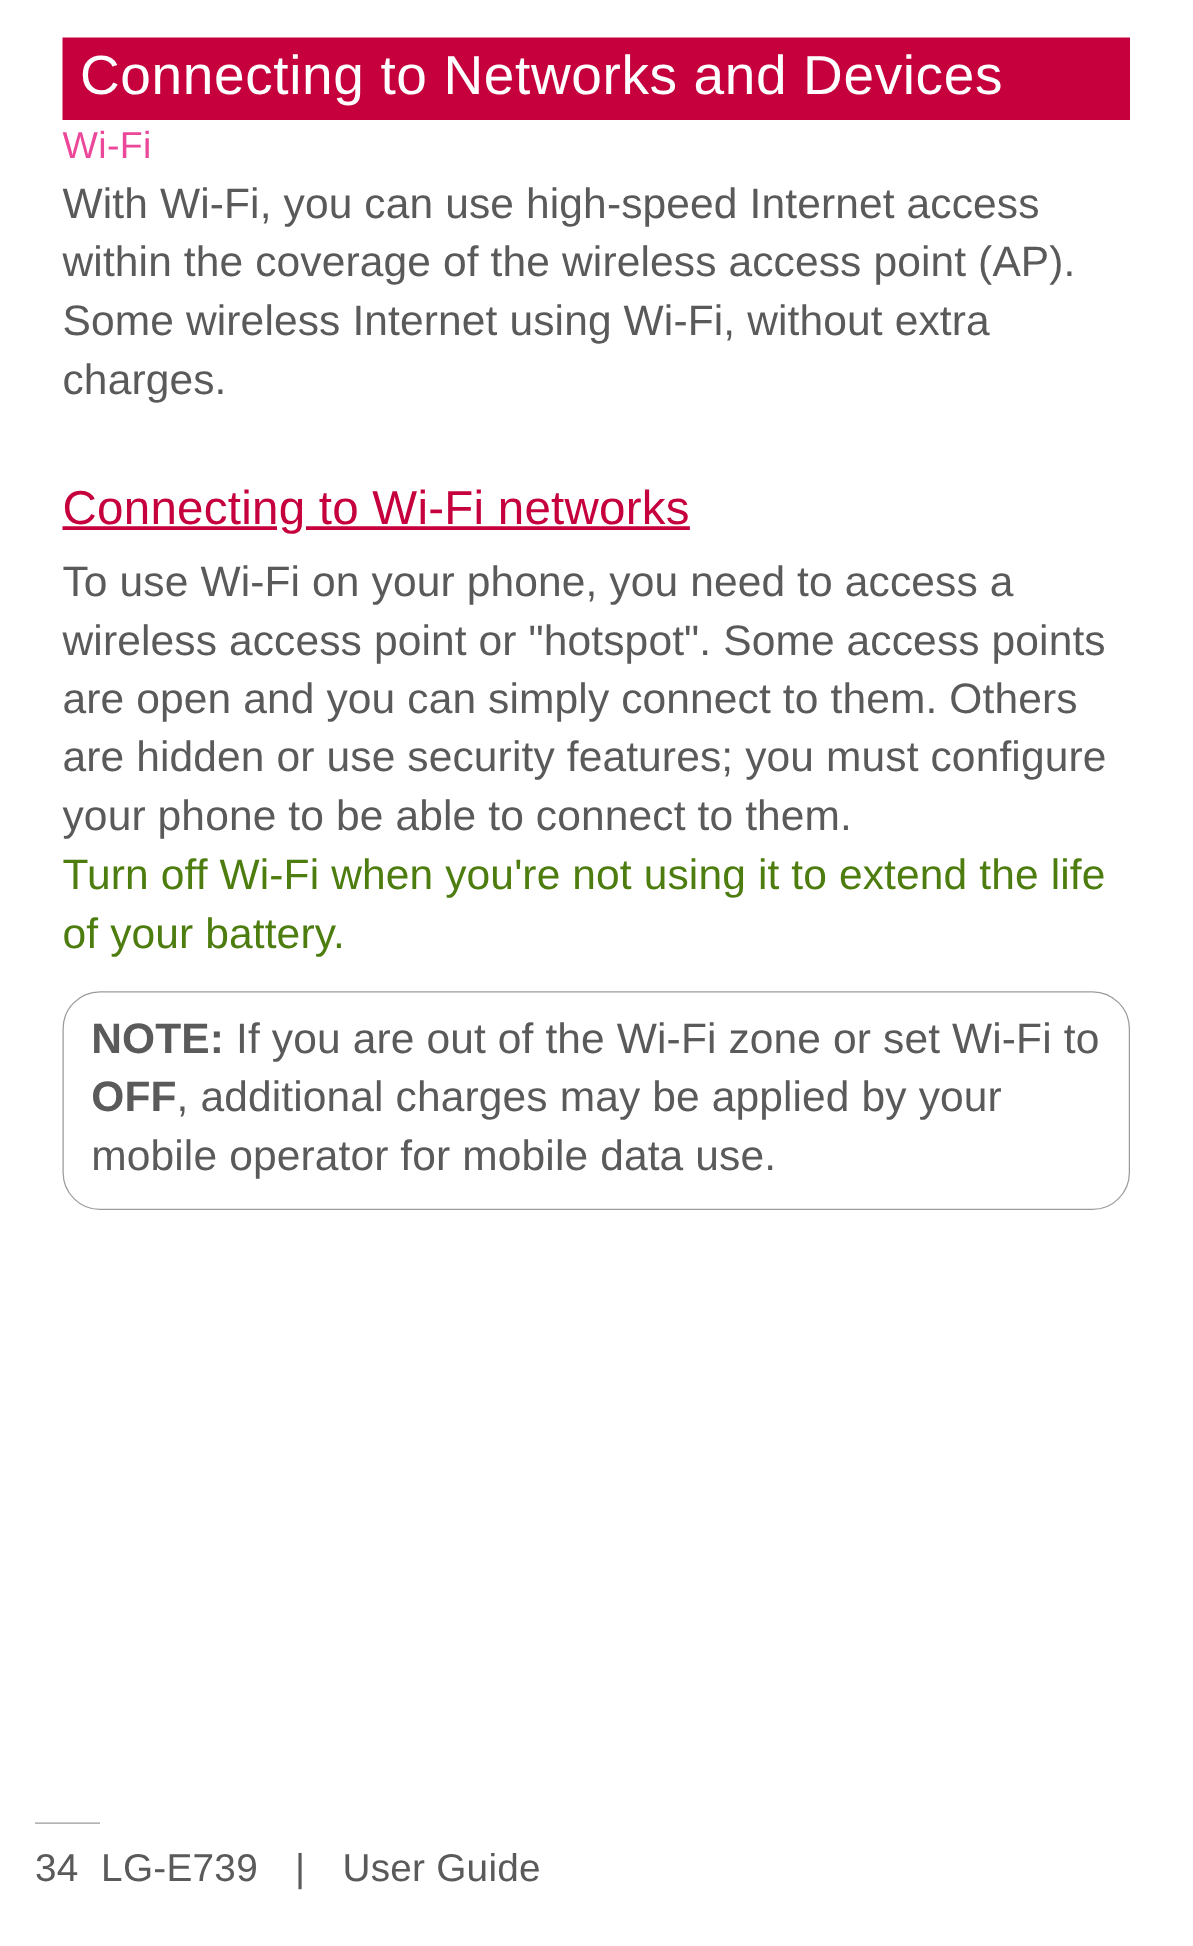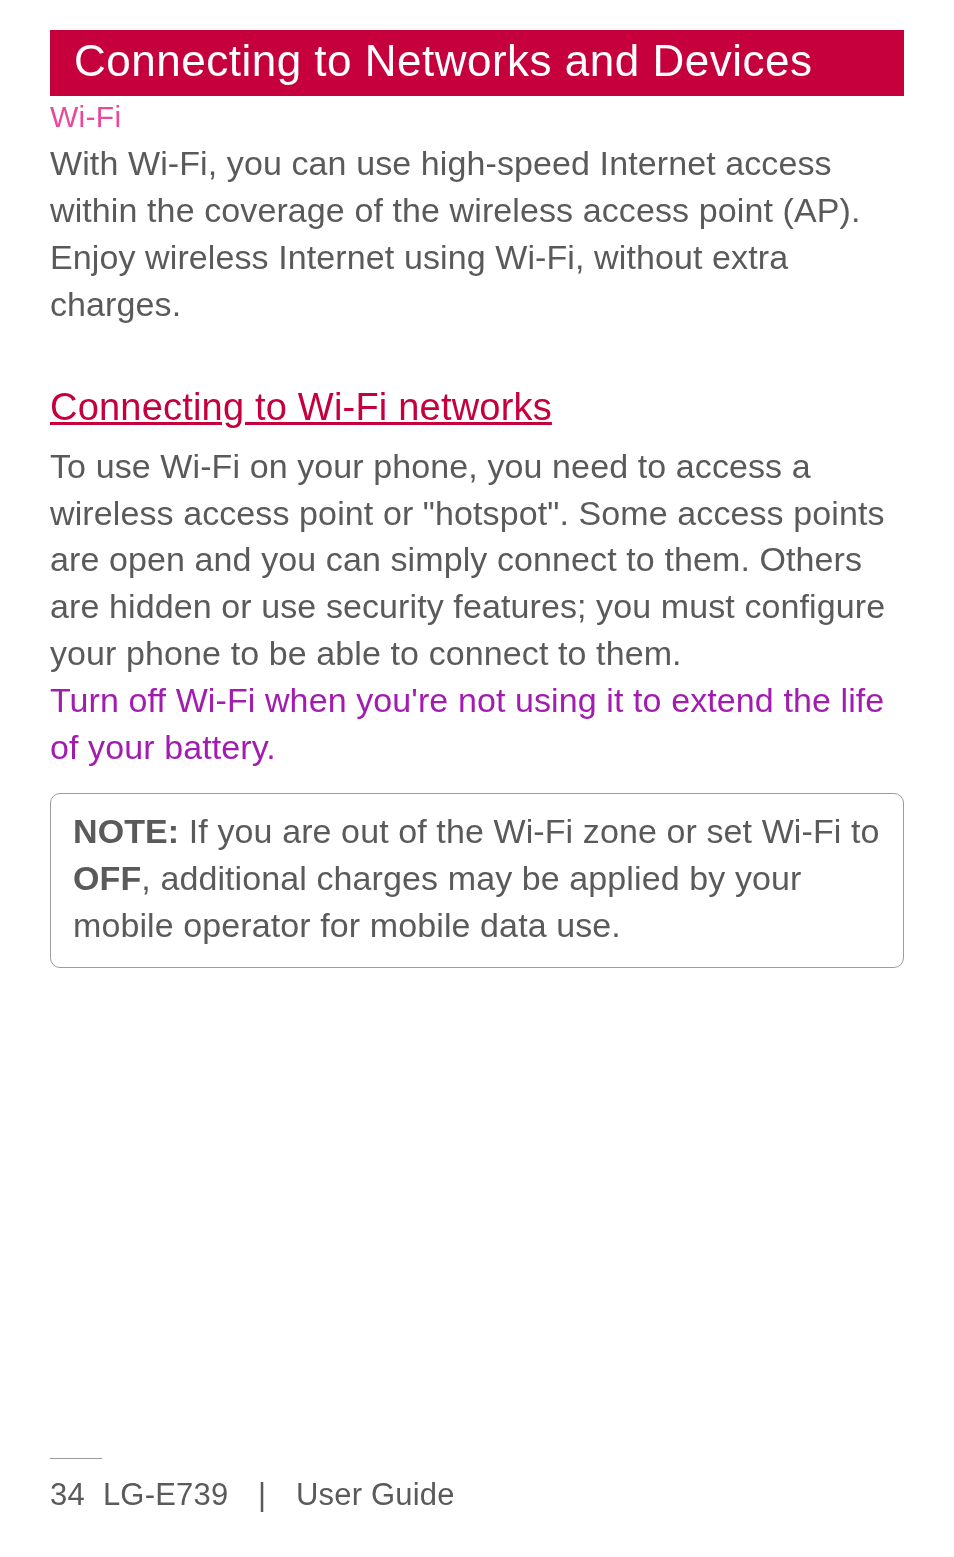--- a/index.html
+++ b/index.html
@@ -16,21 +16,21 @@
     color: #5a5a5a;
   }
   .page {
     padding: 30px 50px 0 50px;
   }
   .chapter-banner {
     background: #c5003d;
     color: #ffffff;
     font-size: 44px;
     font-weight: 500;
-    padding: 6px 14px 10px 24px;
+    padding: 6px 14px 10px 14px;
     letter-spacing: 0.5px;
     font-stretch: semi-condensed;
   }
   .section-heading {
     color: #ec4899;
     font-size: 30px;
     font-weight: 400;
     margin-top: 4px;
     letter-spacing: 0.3px;
     font-stretch: semi-condensed;
@@ -56,49 +56,49 @@
   .body-para2 {
     color: #5a5a5a;
     font-size: 34px;
     line-height: 1.38;
     margin-top: 14px;
     letter-spacing: 0.1px;
     font-stretch: semi-condensed;
     font-weight: 400;
   }
   .body-para3 {
-    color: #a21caf;
+    color: #4d7c0f;
     font-size: 34px;
     line-height: 1.38;
     margin-top: 0;
     letter-spacing: 0.1px;
     font-stretch: semi-condensed;
     font-weight: 300;
   }
   .note-box {
     border: 1.5px solid #9c9c9c;
-    border-radius: 10px;
+    border-radius: 30px;
     padding: 14px 22px 18px 22px;
     margin-top: 22px;
     color: #5a5a5a;
     font-size: 34px;
     line-height: 1.38;
     letter-spacing: 0.1px;
     font-stretch: semi-condensed;
     font-weight: 300;
   }
   .note-box .bold {
     font-weight: 600;
   }
   .footer {
     position: absolute;
     bottom: 44px;
     left: 0;
     width: 100%;
-    padding-left: 50px;
+    padding-left: 28px;
   }
   .footer-rule {
     border-top: 1.2px solid #9a9a9a;
     width: 52px;
     margin-bottom: 18px;
   }
   .footer-text {
     color: #5a5a5a;
     font-size: 31px;
     letter-spacing: 0.2px;
@@ -114,21 +114,21 @@
   }
 </style>
 </head>
 <body>
 
 <div class="page">
   <div class="chapter-banner">Connecting to Networks and Devices</div>
 
   <div class="section-heading">Wi-Fi</div>
 
-  <p class="body-para">With Wi-Fi, you can use high-speed Internet access within the coverage of the wireless access point (AP). Enjoy wireless Internet using Wi-Fi, without extra charges.</p>
+  <p class="body-para">With Wi-Fi, you can use high-speed Internet access within the coverage of the wireless access point (AP). Some wireless Internet using Wi-Fi, without extra charges.</p>
 
   <div class="subsection-heading">Connecting to Wi-Fi networks</div>
 
   <p class="body-para2">To use Wi-Fi on your phone, you need to access a wireless access point or "hotspot". Some access points are open and you can simply connect to them. Others are hidden or use security features; you must configure your phone to be able to connect to them.</p>
 
   <p class="body-para3">Turn off Wi-Fi when you're not using it to extend the life of your battery.</p>
 
   <div class="note-box">
     <span class="bold">NOTE:</span><span> If you are out of the Wi-Fi zone or set Wi-Fi to </span><span class="bold">OFF</span><span>, additional charges may be applied by your mobile operator for mobile data use.</span>
   </div>

